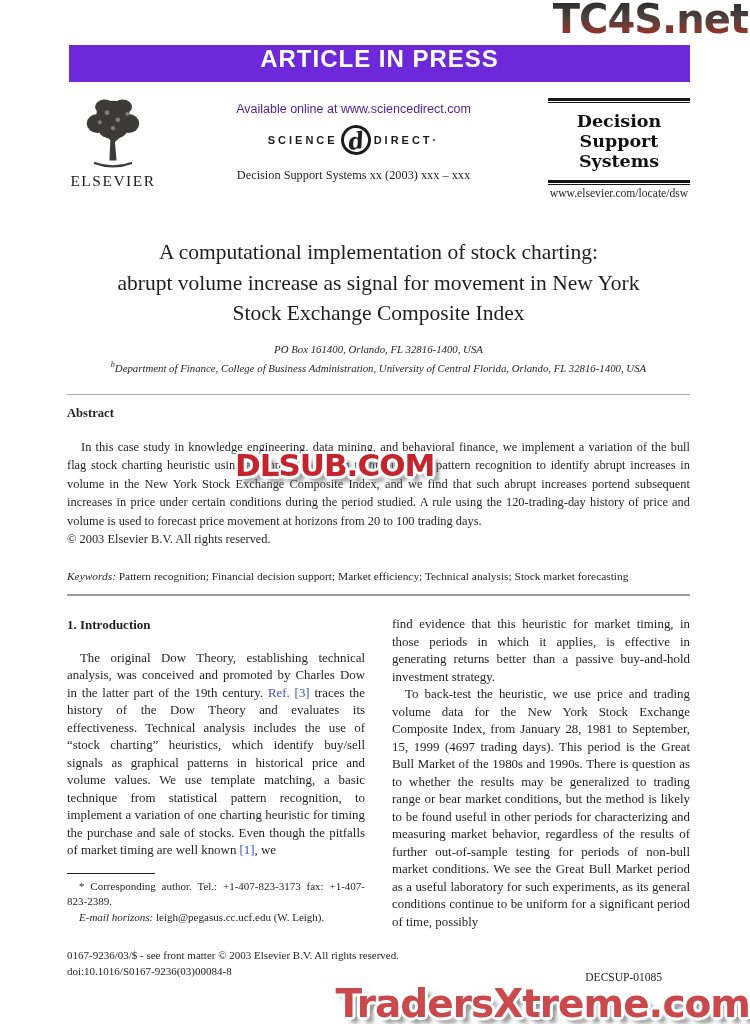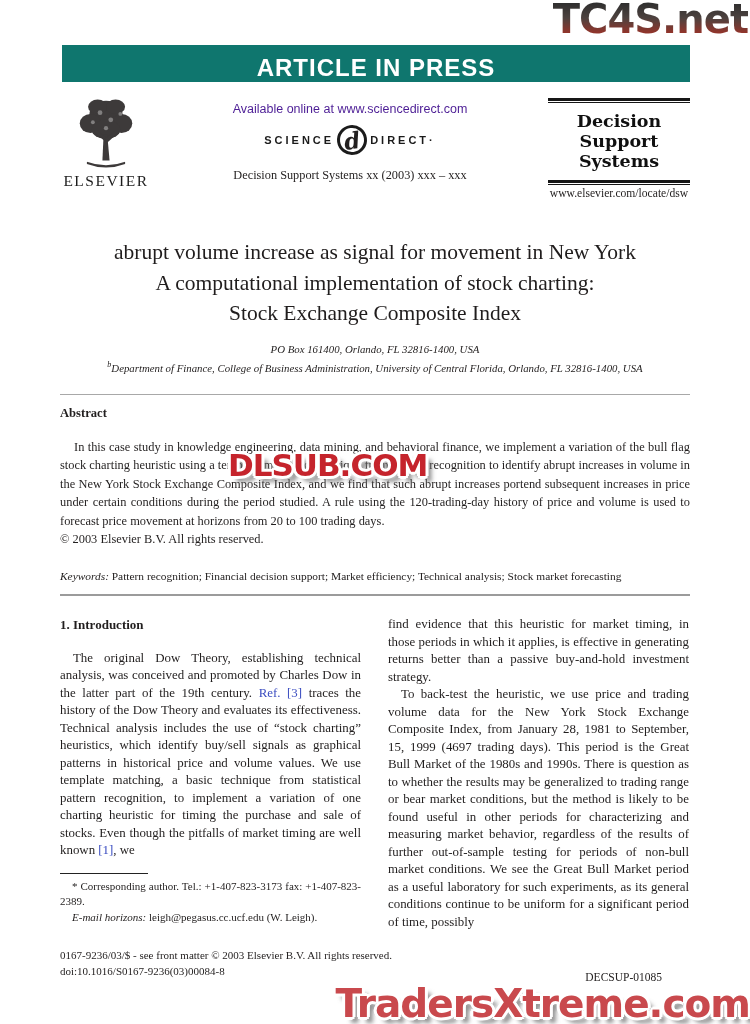--- a/index.html
+++ b/index.html
@@ -1,20 +1,20 @@
 <!DOCTYPE html>
 <html><head>
 <meta charset="utf-8">
 <style>
   * { margin:0; padding:0; box-sizing:border-box; }
   html,body { background:#888; }
   .page {
     position:relative; width:750px; height:1024px; margin:0 auto;
     background:#ffffff; overflow:hidden;
-    font-family:"Liberation Serif", serif; color:#221f1f;
+    font-family:"Liberation Serif", serif; color:#221f1f;padding-left:7px;
   }
 
   
   .wm-top {
     position:absolute; top:-4px; right:2px; z-index:30;
     font-family:"DejaVu Sans", sans-serif; font-weight:bold;
     font-size:40px; letter-spacing:-1px;
     background:linear-gradient(180deg,#2f2f2f 15%,#4d423f 48%,#8e352c 78%,#a23427 100%);
     -webkit-background-clip:text; background-clip:text; color:transparent;
   }
@@ -23,22 +23,22 @@
     text-shadow:
       -2px -2px 0 #fff, 2px -2px 0 #fff, -2px 2px 0 #fff, 2px 2px 0 #fff,
       -3px 0 0 #fff, 3px 0 0 #fff, 0 -3px 0 #fff, 0 3px 0 #fff,
       6px 6px 4px rgba(110,110,110,.75);
   }
   .wm-abstract { position:absolute; left:168px; top:52px; z-index:25; font-size:31px; letter-spacing:-1px; }
   .wm-bottom  { position:absolute; right:0px; bottom:-2px; z-index:30; font-size:39px; letter-spacing:-1px; color:#c9494d; }
 
   
   .banner {
-    margin:45px 60px 0 62px; height:37px; background:#0f766e;
-    display:flex; align-items:flex-end; justify-content:center;
+    margin:45px 60px 0 62px; height:37px; background:#6d28d9;
+    display:flex; align-items:flex-start; justify-content:center;
   }
   .banner span {
     font-family:"Liberation Sans", sans-serif; font-weight:bold;
     font-size:24px; color:#ffffff; letter-spacing:1px;
   }
 
   
   .header-row { margin:14px 60px 0 60px; display:flex; align-items:flex-start; }
   .elsevier { width:92px; text-align:center; }
   .elsevier svg { display:block; margin:0 auto; }
@@ -154,22 +154,22 @@
       <div class="journal-name">
         <div>Decision Support</div>
         <div>Systems</div>
       </div>
       <div class="dbl"></div>
       <div class="journal-url">www.elsevier.com/locate/dsw</div>
     </div>
   </div>
 
   <div class="title">
+    <div>A computational implementation of stock charting:</div>
     <div>abrupt volume increase as signal for movement in New York</div>
-    <div>A computational implementation of stock charting:</div>
     <div>Stock Exchange Composite Index</div>
   </div>
 
 
   <div class="affils">
     <div><span>PO Box 161400, Orlando, FL 32816-1400, USA</span></div>
     <div><sup>b</sup><span>Department of Finance, College of Business Administration, University of Central Florida, Orlando, FL 32816-1400, USA</span></div>
   </div>
 
   <div class="abstract-wrap">

